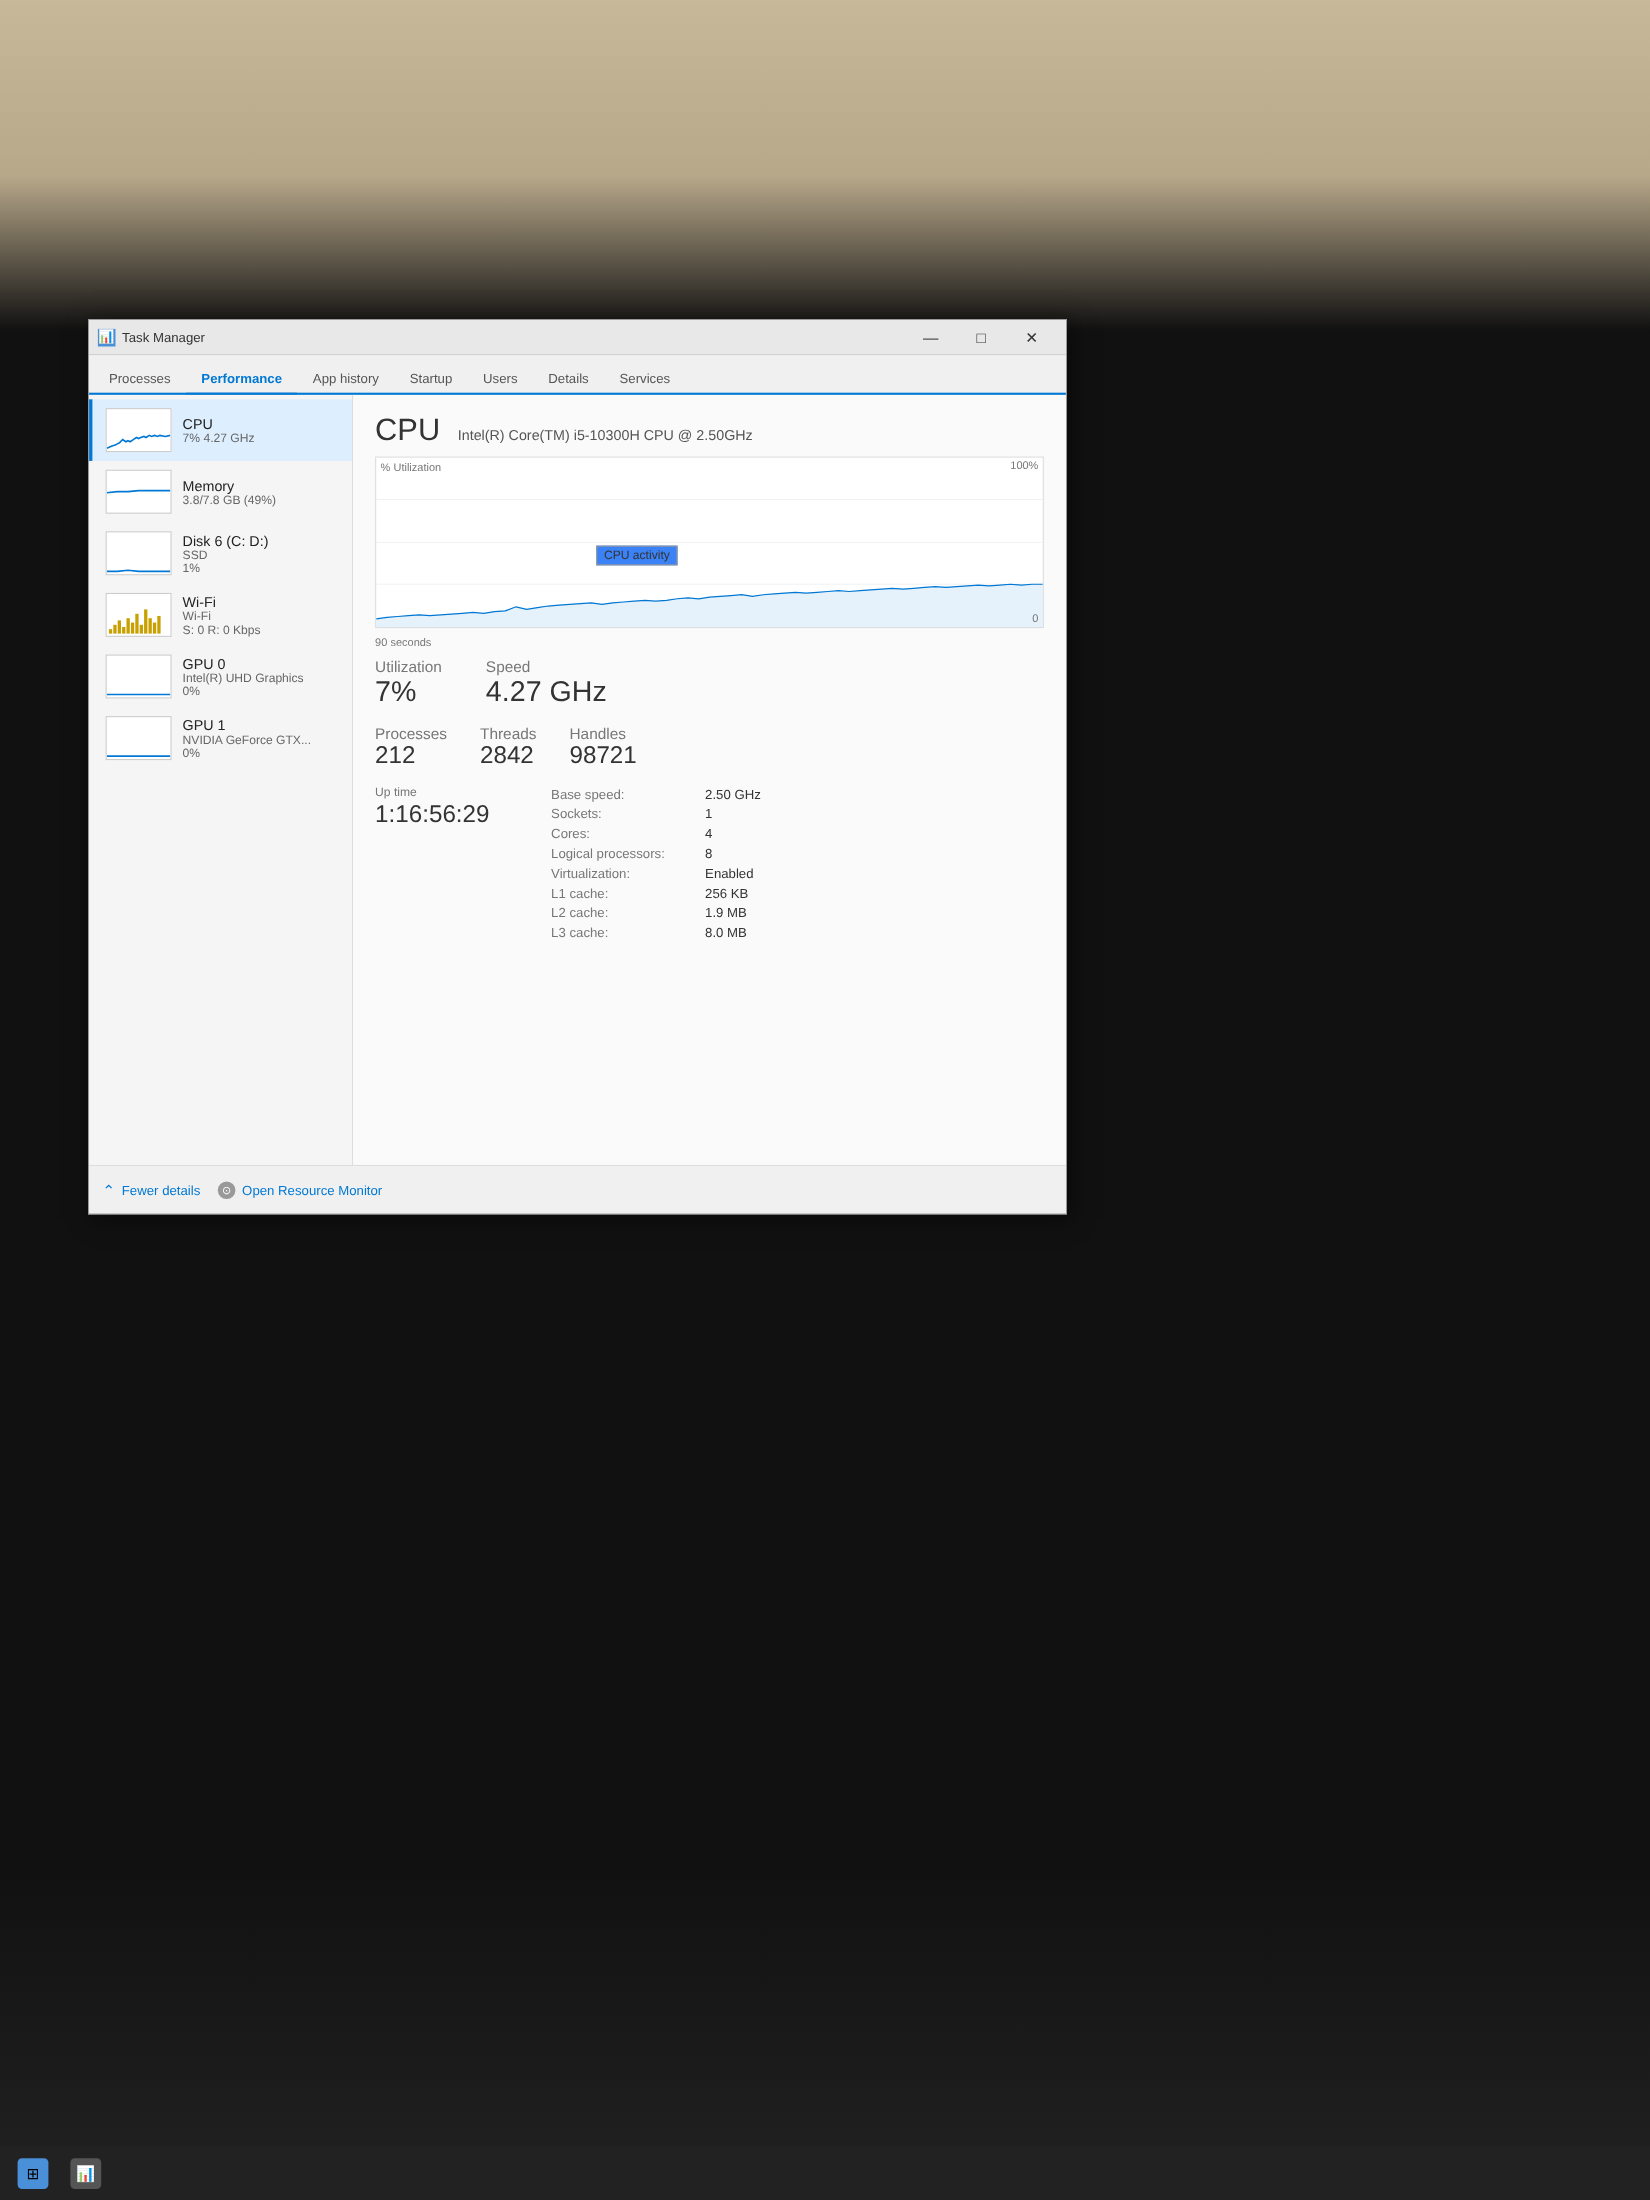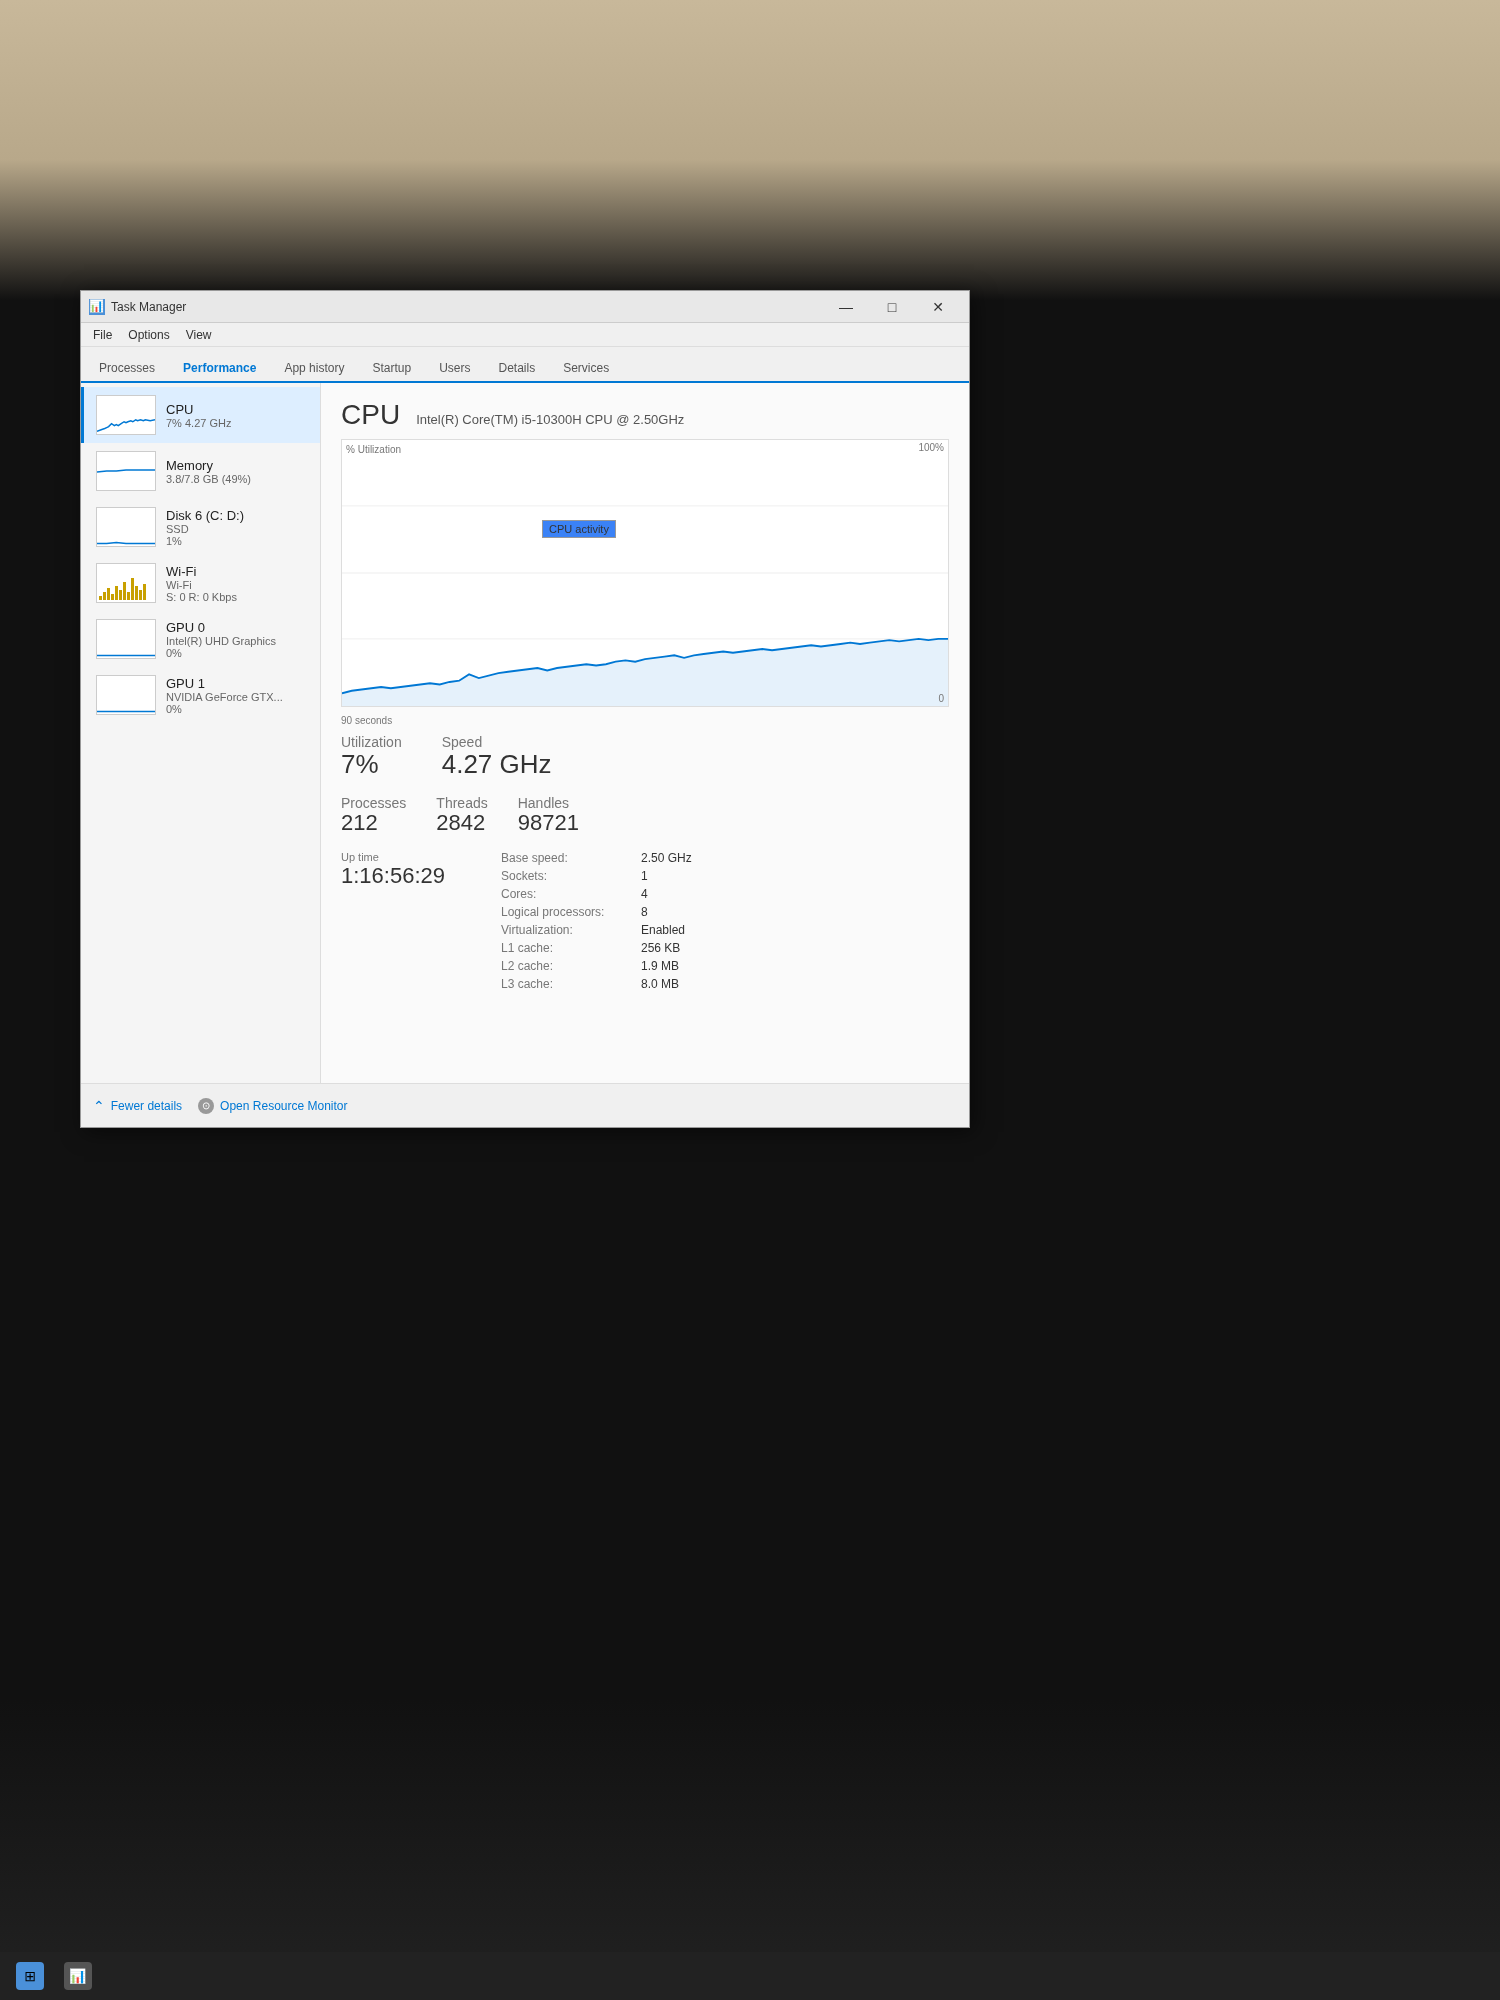--- a/index.html
+++ b/index.html
@@ -180,21 +180,21 @@
     .panel-subtitle {
       font-size: 13px;
       color: #555;
     }
 
     
     .graph-container {
       background: white;
       border: 1px solid #ddd;
       position: relative;
-      height: 268px;
+      height: 156px;
       margin: 8px 0;
     }
     .graph-label-y {
       position: absolute;
       top: 4px;
       left: 4px;
       font-size: 10px;
       color: #777;
     }
     .graph-label-100 {
@@ -364,25 +364,20 @@
   <div class="title-bar">
     <span class="title-bar-icon">📊</span>
     <span class="title-bar-text">Task Manager</span>
     <div class="title-bar-controls">
       <button class="title-btn">—</button>
       <button class="title-btn">□</button>
       <button class="title-btn close">✕</button>
     </div>
   </div>
 
-  <div class="menu-bar">
-    <span class="menu-item">File</span>
-    <span class="menu-item">Options</span>
-    <span class="menu-item">View</span>
-  </div>
 
   <div class="tab-bar">
     <span class="tab">Processes</span>
     <span class="tab active">Performance</span>
     <span class="tab">App history</span>
     <span class="tab">Startup</span>
     <span class="tab">Users</span>
     <span class="tab">Details</span>
     <span class="tab">Services</span>
   </div>

